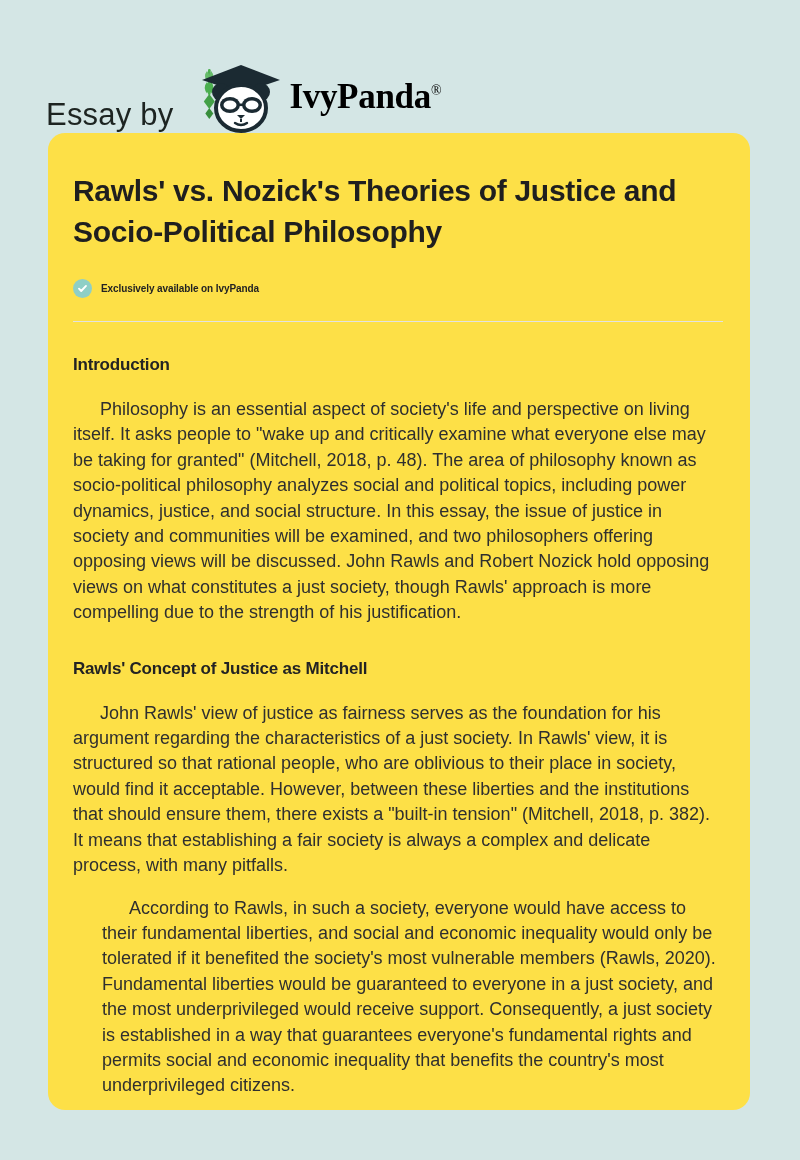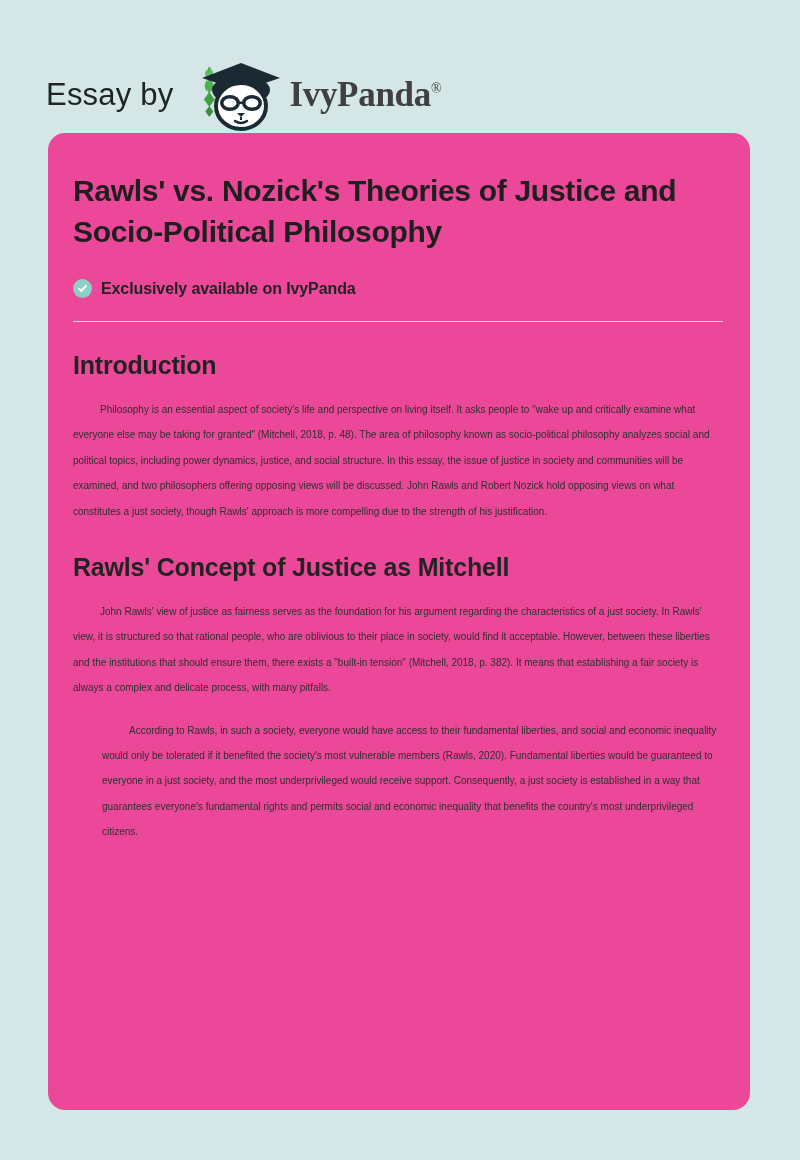--- a/index.html
+++ b/index.html
@@ -15,24 +15,23 @@
   }
 
   
   .brandbar {
     position: absolute;
     top: 0;
     left: 0;
     width: 800px;
     height: 133px;
     display: flex;
-    align-items: center;
+    align-items: flex-end;
     box-sizing: border-box;
     padding-left: 46px;
-    margin-top: 28px;
   }
   .brand-prefix {
     font-family: "Liberation Sans", sans-serif;
     font-size: 31px;
     font-weight: 400;
     color: #1d2421;
     letter-spacing: 0.2px;
     white-space: nowrap;
   }
   .brand-logo-wrap {
@@ -42,41 +41,41 @@
   }
   .panda-mark {
     width: 108px;
     height: 72px;
     display: block;
   }
   .brand-wordmark {
     font-family: "Liberation Serif", serif;
     font-weight: 700;
     font-size: 35px;
-    color: #404040;
+    color: #000000;
     letter-spacing: -0.3px;
     margin-left: -6px;
     white-space: nowrap;
     position: relative;
   }
   .brand-wordmark .reg {
     font-size: 14px;
     vertical-align: super;
     font-weight: 400;
     letter-spacing: 0;
   }
 
   
   .doc-card {
     position: absolute;
     left: 48px;
     top: 133px;
     width: 702px;
     height: 977px;
-    background: #ec4899;
+    background: #fde047;
     border-radius: 17px;
     box-sizing: border-box;
     padding: 37px 27px 0 25px;
     overflow: hidden;
   }
   .doc-inner {
     padding: 0 0 0 0;
   }
 
   .doc-title {
@@ -103,47 +102,47 @@
     display: flex;
     align-items: center;
     justify-content: center;
     flex: 0 0 auto;
   }
   .check-badge svg {
     display: block;
   }
   .exclusive-text {
     font-family: "Liberation Sans", sans-serif;
-    font-size: 16px;
+    font-size: 10px;
     font-weight: 700;
     color: #232323;
     margin-left: 9px;
     letter-spacing: -0.1px;
   }
 
   .rule {
     height: 1px;
     background: #e2e2e2;
     margin-top: 23px;
     width: 650px;
   }
 
   .sec-heading {
     font-family: "Liberation Sans", sans-serif;
-    font-size: 25px;
+    font-size: 17px;
     font-weight: 700;
     color: #232323;
     margin: 27px 0 0 0;
     letter-spacing: -0.2px;
     line-height: 32px;
   }
 
   .para {
     font-family: "Liberation Sans", sans-serif;
-    font-size: 10px;
+    font-size: 18px;
     line-height: 25.4px;
     color: #2f2f2f;
     margin: 16px 0 0 0;
     text-indent: 27px;
     max-width: 645px;
     text-align: left;
   }
   .para.tight { margin-top: 17px; margin-left: 29px; }
 </style>
 </head>

